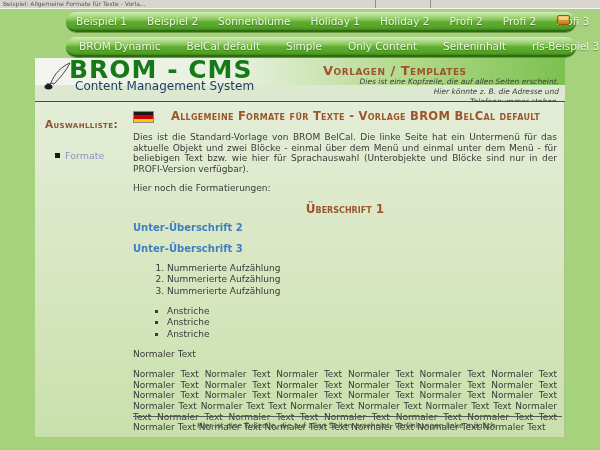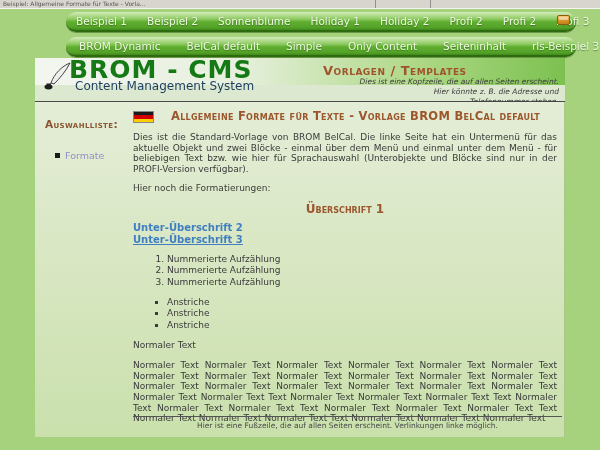--- a/index.html
+++ b/index.html
@@ -90,21 +90,21 @@
     flex:1; text-align:center; font-variant:small-caps; font-weight:bold;
     font-size:11.5px; color:#9c562c; letter-spacing:.3px; line-height:1.1;
   }
   .intro { margin-top:9px; text-align:justify; }
   .formats-label { margin-top:9px; }
   .h1 {
     margin-top:8px; text-align:center; font-variant:small-caps; font-weight:bold;
     font-size:12px; color:#9c562c;
   }
   .sub { margin-top:6px; font-weight:bold; font-size:10px; color:#3f7fc1; }
-  .sub + .sub { margin-top:0;text-decoration:underline; }
+  .sub + .sub { margin-top:9px; }
   ol.num { margin:8px 0 0 22px; padding-left:12px; }
   ol.num li, ul.sqr li { line-height:1.18; margin-top:1px; }
   ul.sqr { margin:9px 0 0 22px; padding-left:12px; list-style:square; }
   .short-p { margin-top:10px; }
   .long-p { margin-top:9px; text-align:justify; }
 
   .footer {
     position:absolute; left:98px; right:2px; bottom:7px;
     border-top:1px solid #555; padding-top:4px; text-align:center;
     font-size:7.5px; color:#474747;

